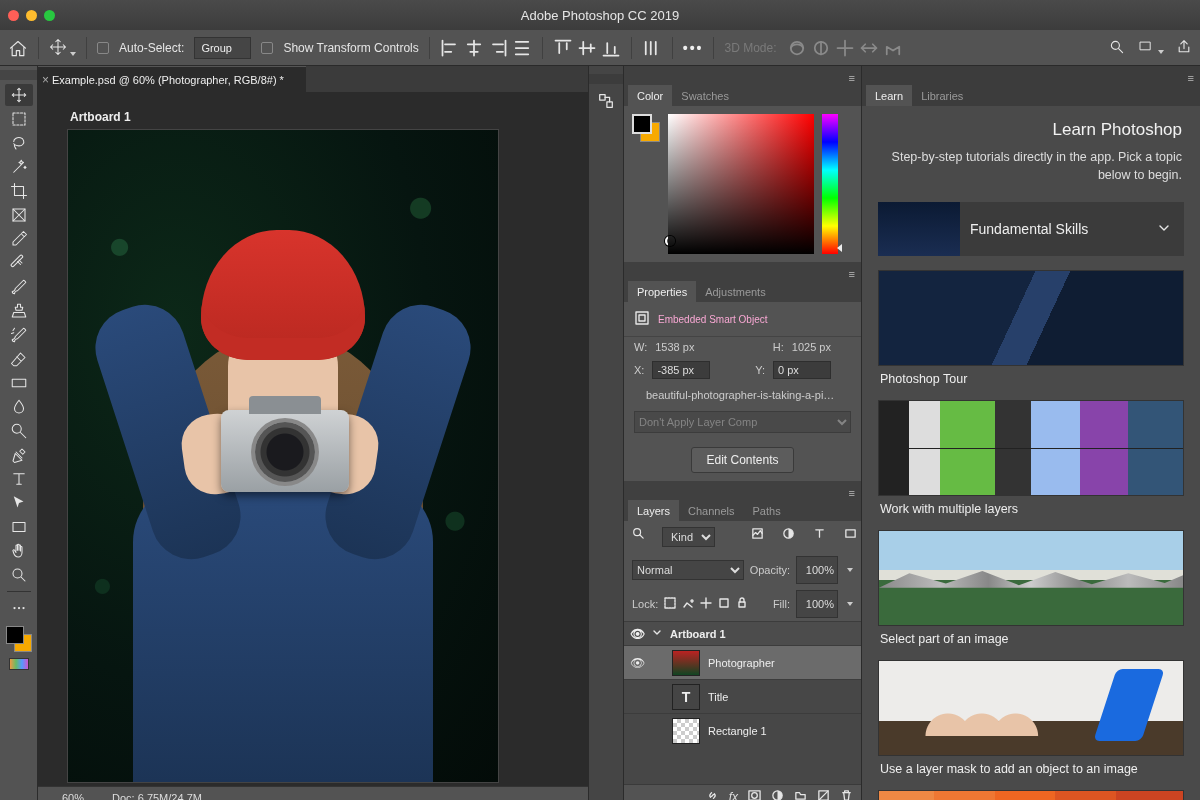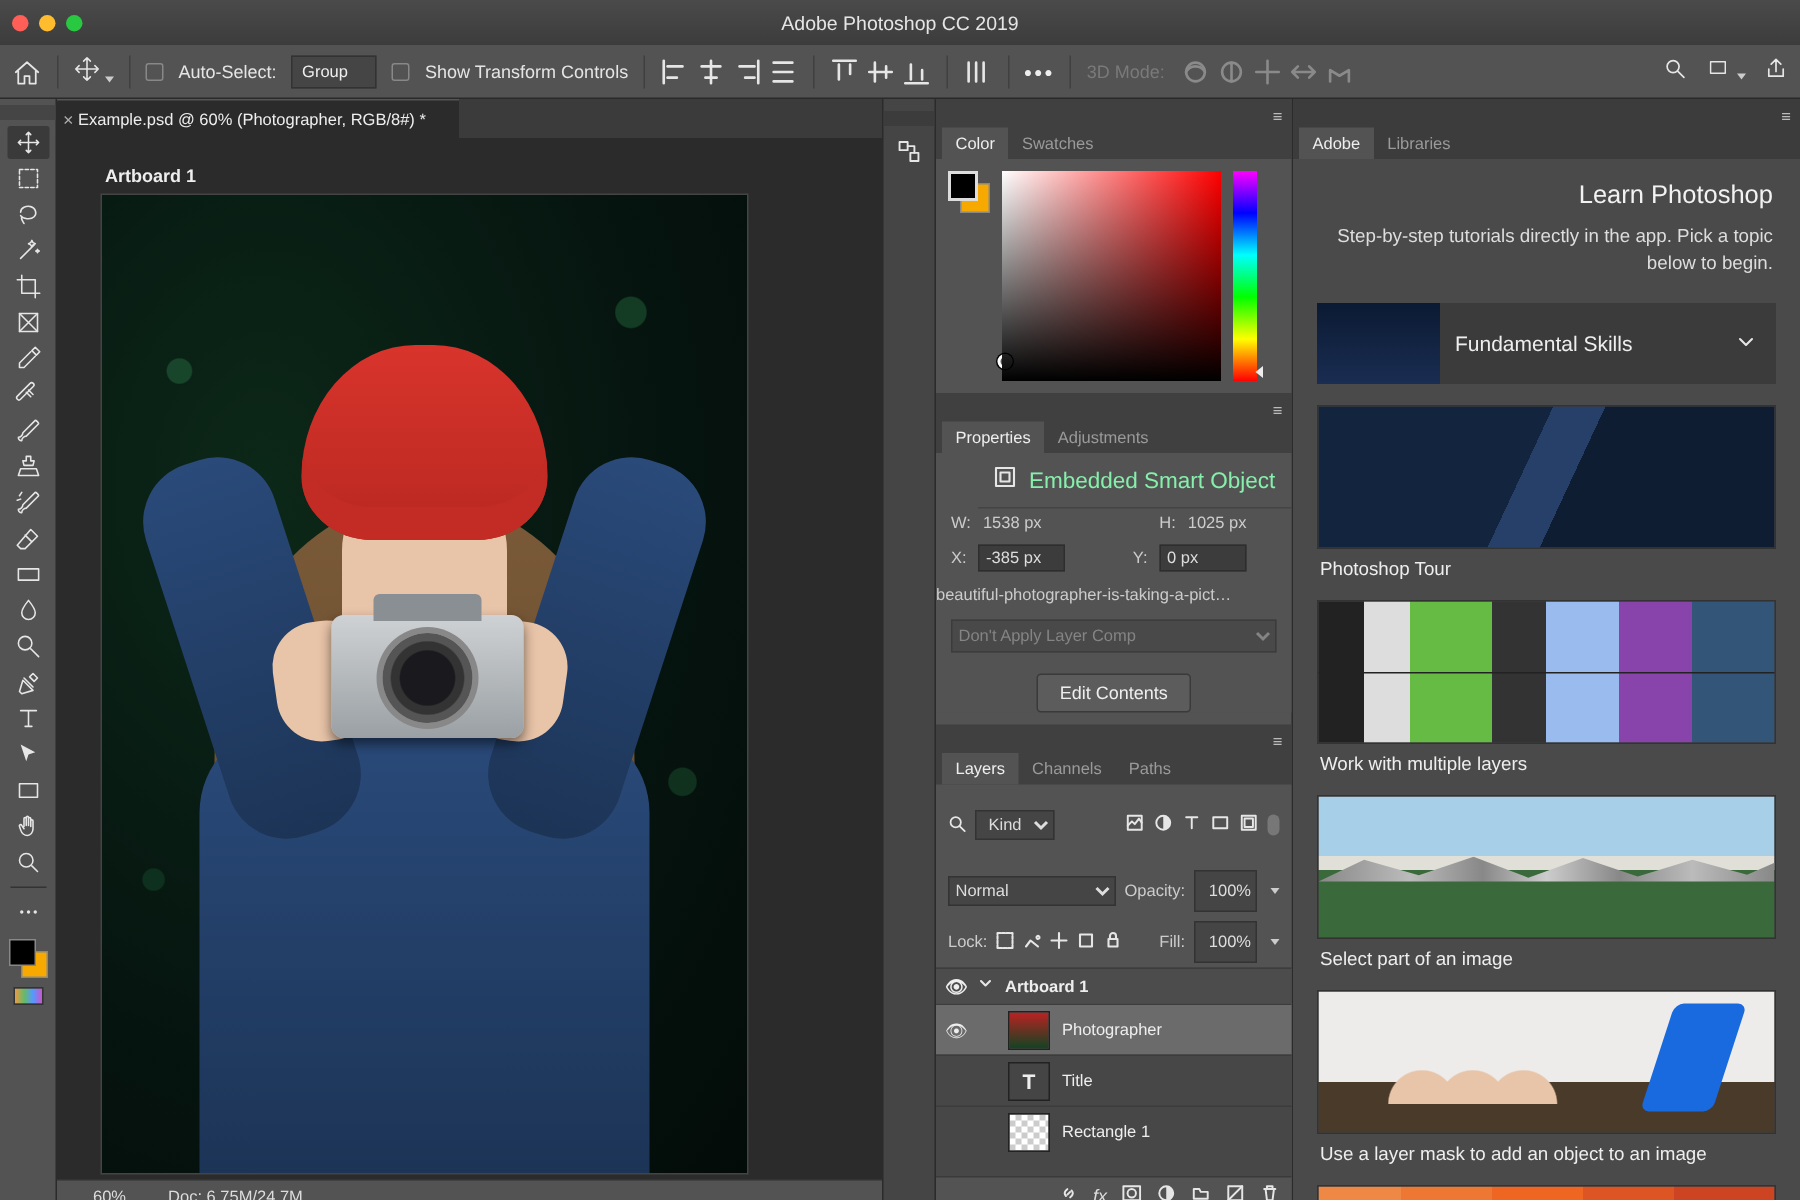--- a/index.html
+++ b/index.html
@@ -88,28 +88,28 @@
 .mini-swatch .fg { width:20px; height:20px; background:#000; border:2px solid #ddd; position:absolute; top:0; left:0; z-index:1; }
 .mini-swatch .bg { width:20px; height:20px; background:#f7a900; border:1px solid #888; position:absolute; bottom:0; right:0; }
 .sat-square { width:146px; height:140px; position:relative; background:linear-gradient(to right,#fff,#f00); }
 .sat-square::after { content:""; position:absolute; inset:0; background:linear-gradient(to top,#000,transparent); }
 .sat-cursor { position:absolute; left:-3px; bottom:8px; width:10px; height:10px; border:2px solid #fff; border-radius:50%; box-shadow:0 0 0 1px #000; }
 .hue-strip { width:16px; height:140px; background:linear-gradient(to bottom,#f0f,#00f,#0ff,#0f0,#ff0,#f00); position:relative; }
 .hue-strip .mk { position:absolute; right:-4px; bottom:2px; width:0; height:0; border-top:4px solid transparent; border-bottom:4px solid transparent; border-right:5px solid #eee; }
 
 
 .props .row { display:flex; align-items:center; gap:8px; padding:4px 10px; font-size:11px; }
-.props .hdr { display:flex; align-items:center; gap:8px; padding:8px 10px; font-size:15px; color:#86efac; border-bottom:1px solid #444;margin-left:28px; }
+.props .hdr { display:flex; align-items:center; gap:8px; padding:8px 10px; font-size:10px; color:#f9a8d4; border-bottom:1px solid #444; }
 .props input[type=text] { width:58px; background:#3c3c3c; border:1px solid #2e2e2e; color:#ddd; height:18px; font-size:11px; padding:0 4px; }
-.props .fname { padding:6px 0; color:#ccc; font-size:11px; white-space:nowrap; overflow:hidden; text-overflow:ellipsis; }
+.props .fname { padding:6px 22px; color:#ccc; font-size:11px; white-space:nowrap; overflow:hidden; text-overflow:ellipsis; }
 .props select { width: calc(100% - 20px); margin:4px 10px; background:#454545; border:1px solid #333; color:#999; height:22px; font-size:11px; }
 .props .btn { display:block; margin:10px auto 8px; padding:5px 14px; background:#5c5c5c; color:#eee; border:1px solid #3a3a3a; border-radius:3px; font-size:12px; }
 
 
-.layers .toolbar { display:flex; align-items:center; gap:6px; padding:17px 8px; }
+.layers .toolbar { display:flex; gap:18px; padding:6px 8px; }
 .layers .toolbar select { background:#454545; color:#ddd; border:1px solid #333; height:20px; font-size:11px; padding:0 4px; }
 .layers .secrow { display:flex; align-items:center; gap:6px; padding:3px 8px; font-size:11px; color:#ccc; }
 .layers .secrow select { background:#454545; color:#ddd; border:1px solid #333; height:20px; font-size:11px; }
 .layers .secrow .pct { width:42px; background:#454545; border:1px solid #333; height:28px; font-size:11px; text-align:right; padding-right:3px; color:#ddd; }
 .layers .list { background:#474747; }
 .layer { display:flex; align-items:center; height:34px; border-top:1px solid #3c3c3c; padding:0 6px; gap:8px; }
 .layer.group { height:24px; font-weight:bold; background:#4c4c4c;}
 .layer.selected { background:#6b6b6b; }
 .layer .eye { width:14px; color:#eee; font-size:12px; text-align:center;}
 .layer .thumb { width:28px; height:26px; background:#fff; border:1px solid #222; display:flex; align-items:center; justify-content:center; overflow:hidden; }
@@ -616,21 +616,21 @@
           <span><svg viewBox="0 0 14 14" width="13" height="13">
                 <path d="M3 4h8M5 4V2h4v2M4 4l1 8h4l1-8"></path>
               </svg></span>
         </div>
       </div>
     </div>
   </div>
 
   <div class="learncol">
     <div class="panel-tabs">
-      <div class="ptab active">Adobe</div>
+      <div class="ptab active">Learn</div>
       <div class="ptab">Libraries</div>
       <span class="pmenu">≡</span>
     </div>
     <div class="learn-body">
       <div class="learn-head">
         <h2>Learn Photoshop</h2>
         <p>Step-by-step tutorials directly in the app. Pick a topic below to begin.</p>
       </div>
       <div class="accordion">
         <div class="thumb"></div>

